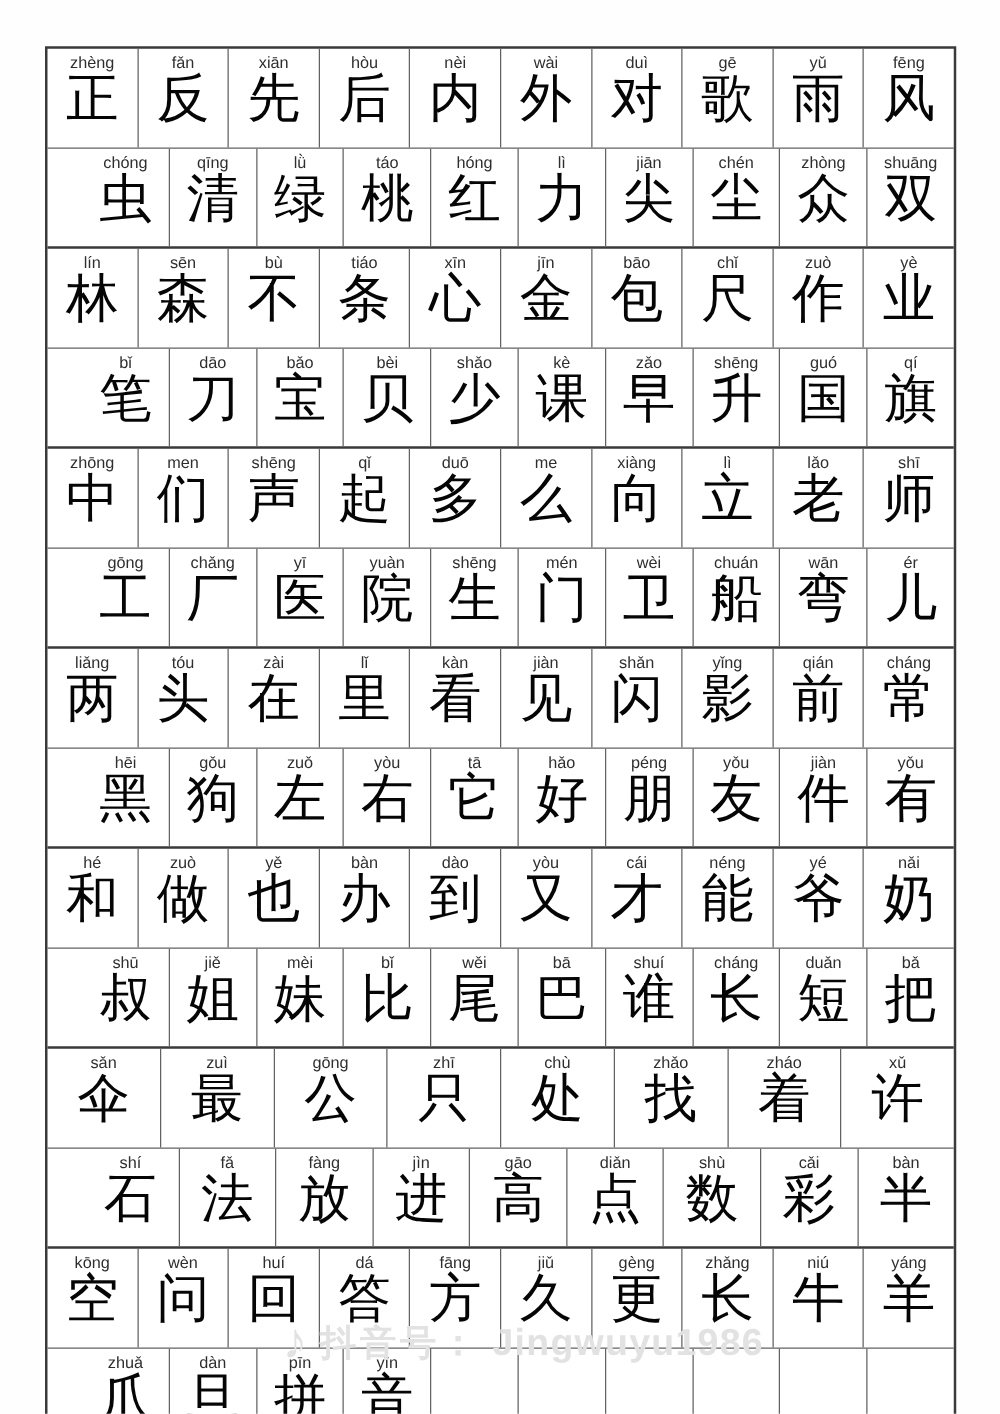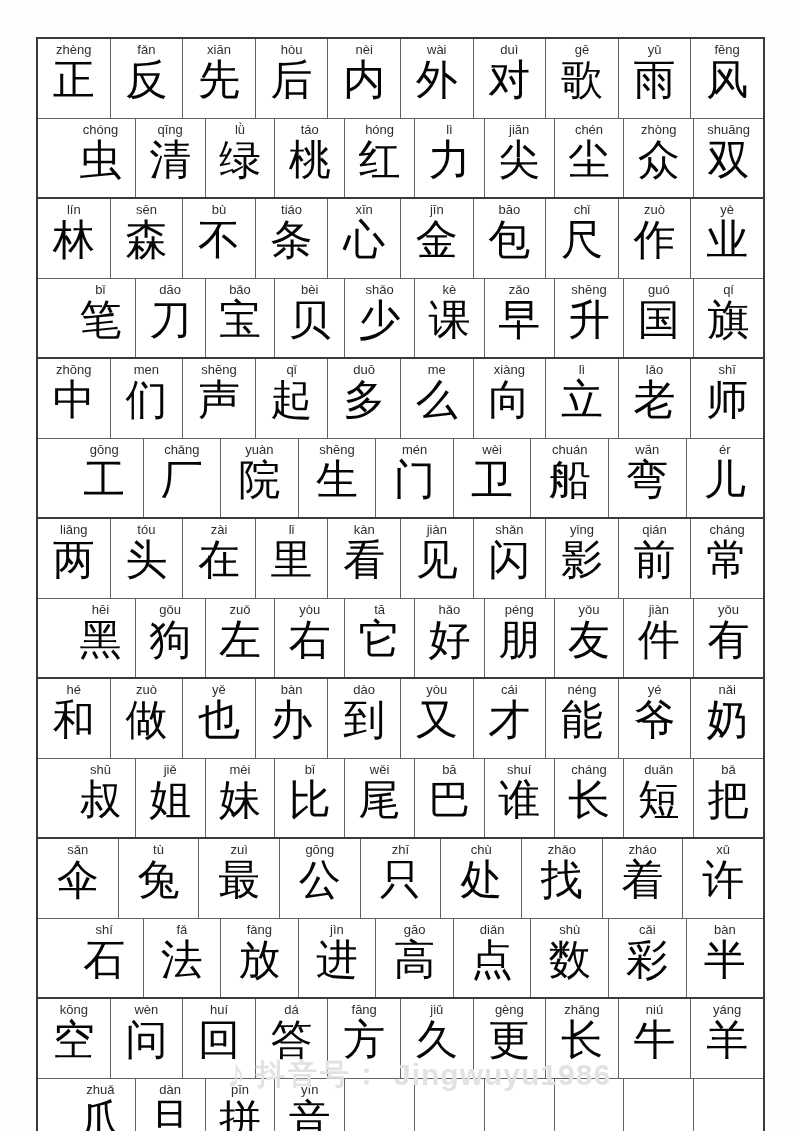--- a/index.html
+++ b/index.html
@@ -270,20 +270,24 @@
       <div class="row thick">
         <div class="cell">
           <span class="pinyin">gōng</span>
           <span class="char">工</span>
         </div>
         <div class="cell">
           <span class="pinyin">chǎng</span>
           <span class="char">厂</span>
         </div>
         <div class="cell">
+          <span class="pinyin">yī</span>
+          <span class="char">医</span>
+        </div>
+        <div class="cell">
           <span class="pinyin">yuàn</span>
           <span class="char">院</span>
         </div>
         <div class="cell">
           <span class="pinyin">shēng</span>
           <span class="char">生</span>
         </div>
         <div class="cell">
           <span class="pinyin">mén</span>
           <span class="char">门</span>
@@ -470,24 +474,20 @@
         </div>
         <div class="cell">
           <span class="pinyin">bǎ</span>
           <span class="char">把</span>
         </div>
       </div>
       <div class="row">
         <div class="cell">
           <span class="pinyin">sǎn</span>
           <span class="char">伞</span>
-        </div>
-        <div class="cell">
-          <span class="pinyin">tù</span>
-          <span class="char">兔</span>
         </div>
         <div class="cell">
           <span class="pinyin">zuì</span>
           <span class="char">最</span>
         </div>
         <div class="cell">
           <span class="pinyin">gōng</span>
           <span class="char">公</span>
         </div>
         <div class="cell">

